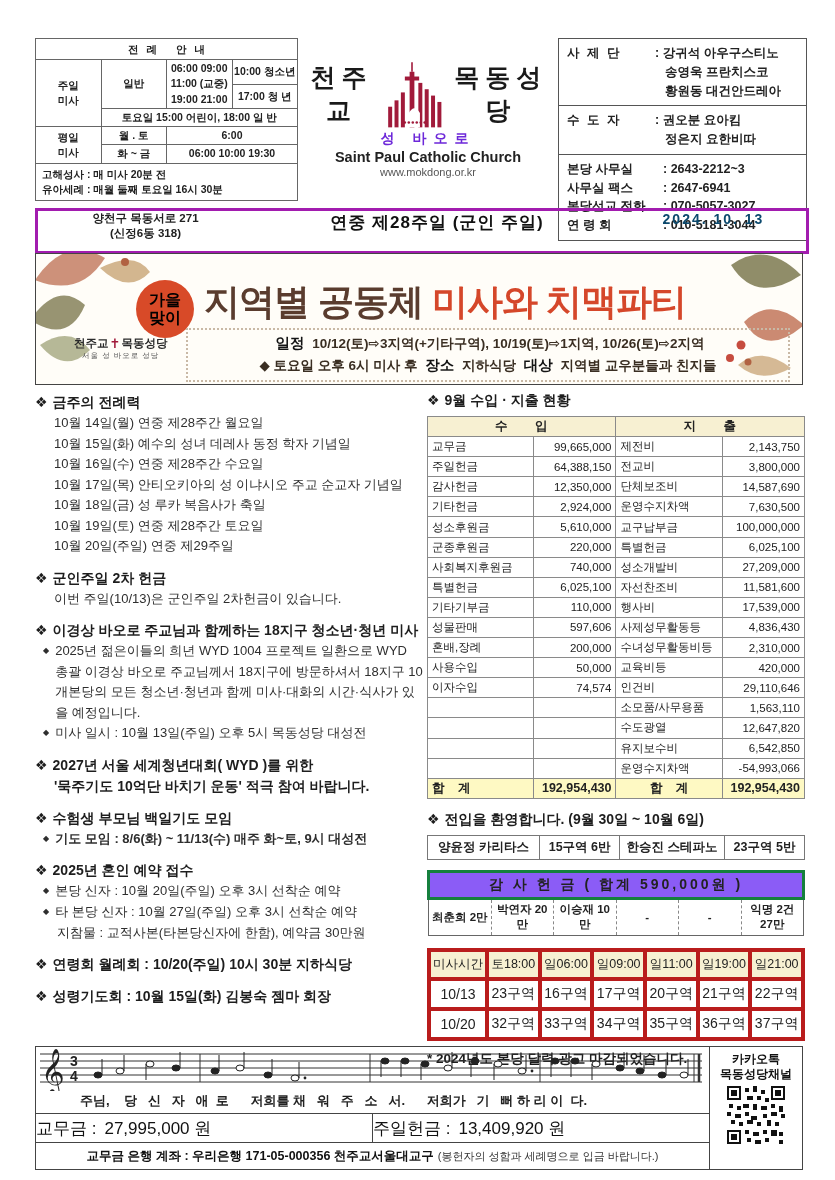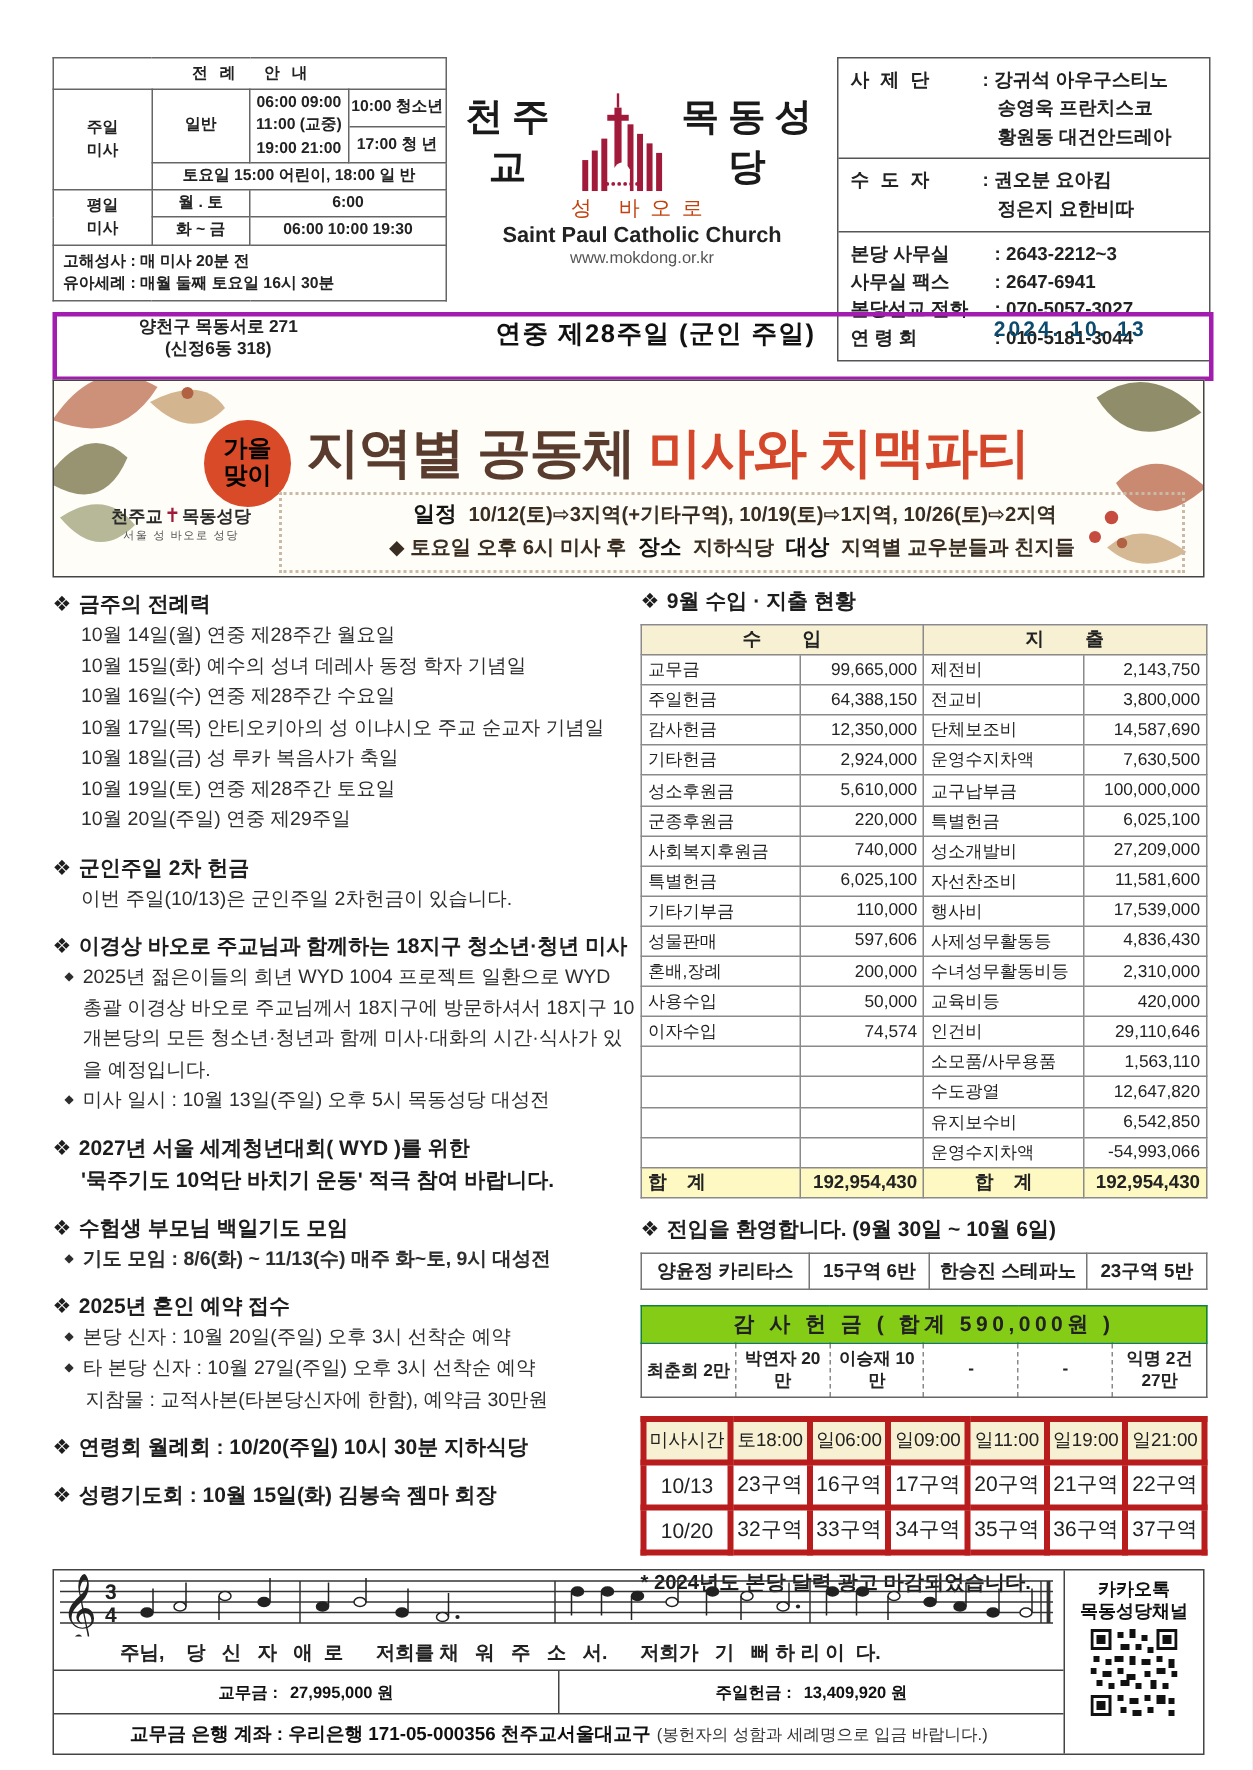--- a/index.html
+++ b/index.html
@@ -11,21 +11,21 @@
   .lit-table td{border:1px solid #666;font-size:10.5px;text-align:center;vertical-align:middle;
                 padding:1px 2px;color:#222;font-weight:bold;line-height:1.45;}
   .lit-title{font-size:13px;letter-spacing:8px;padding:3px 0 2px 8px !important;margin-top:43px;}
   .pre{white-space:pre-line;}
   .lit-right div{padding:4px 0;}
   .lit-right div+div{border-top:1px solid #666;}
   
   .logo-box{width:256px;text-align:center;}
   .logo-row{display:flex;align-items:center;justify-content:center;gap:2px;}
   .logo-kr{font-size:25px;font-weight:bold;color:#1a1a1a;letter-spacing:6px;}
-  .logo-sub{font-size:14px;font-weight:normal;letter-spacing:7px;color:#c2410c;margin-top:-6px;}
+  .logo-sub{font-size:14px;font-weight:bold;letter-spacing:7px;color:#6d28d9;margin-top:-6px;}
   .logo-eng{font-size:14.5px;font-weight:bold;color:#222;margin-top:1px;}
   .logo-url{font-size:11px;color:#555;margin-top:1px;}
   
   .contact{width:247px;border:1.5px solid #555;font-size:12.5px;color:#222;font-weight:bold;}
   .c-sec{padding:5px 8px;line-height:1.5;}
   .c-sec+.c-sec{border-top:1px solid #555;}
   .c-line{display:flex;}
   .c-lab{width:88px;letter-spacing:2px;flex:none;}
   .c-lab2{width:96px;flex:none;}
   .c-ind{padding-left:98px;}
@@ -67,36 +67,36 @@
   .r-head{font-size:14px;font-weight:bold;display:flex;gap:5px;margin-bottom:6px;color:#1d1d1d;}
   .fin{border-collapse:collapse;width:100%;table-layout:fixed;border:1.5px solid #555;}
   .fin th,.fin td{border:1px solid #8a8a8a;font-size:11.5px;padding:1px 4px;height:17.1px;}
   .fin th{background:#f7f0d2;font-size:12.5px;letter-spacing:1px;word-spacing:22px;}
   .fin .lbl{text-align:left;} .fin .val{text-align:right;}
   .fin .tot td{background:#fef9c3;font-weight:bold;font-size:12.5px;}
   .fin .tot .lbl{word-spacing:10px;}
   .wel{border-collapse:collapse;width:100%;table-layout:fixed;margin-top:4px;}
   .wel td{border:1px solid #777;font-size:12.5px;font-weight:bold;text-align:center;padding:3px 2px;}
   .thx{border-collapse:collapse;width:100%;table-layout:fixed;margin-top:10px;border:1px solid #666;}
-  .thx .t-title{background:#84cc16;font-size:14px;font-weight:bold;text-align:center;
-                letter-spacing:3px;padding:3px 0;border:1px solid #15803d;}
+  .thx .t-title{background:#8b5cf6;font-size:14px;font-weight:bold;text-align:center;
+                letter-spacing:3px;padding:3px 0;border:3px solid #15803d;}
   .thx td.cell{border:1px dashed #888;font-size:11.5px;font-weight:bold;text-align:center;padding:2.5px 1px;}
   .mst{border-collapse:collapse;width:100%;table-layout:fixed;margin-top:12px;}
   .mst td{border:4px solid #b91c1c;text-align:center;font-weight:normal;padding:4px 0;}
   .mst .mh{background:#f7f0d2;font-size:12.5px;}
   .mst .mc{font-size:14px;}
   .cal-note{font-size:13.5px;font-weight:bold;margin-top:9px;color:#1d1d1d;}
   
   .bottom{border:1.5px solid #444;display:flex;}
   .b-main{flex:1;display:flex;flex-direction:column;}
   .music-row{height:64px;border-bottom:1.5px solid #444;padding:2px 4px 0 4px;}
   .lyrics{font-size:13px;font-weight:bold;color:#222;white-space:pre;margin-top:-3px;padding-left:40px;}
   .amount-row{display:flex;height:28px;border-bottom:1.5px solid #444;}
-  .amount-cell{flex:1;display:flex;align-items:center;justify-content:center;font-size:11px;
-               font-weight:bold;color:#111;gap:8px;}
+  .amount-cell{flex:1;display:flex;align-items:center;font-size:17px;
+               font-weight:normal;color:#111;gap:8px;}
   .amount-cell+.amount-cell{border-left:1.5px solid #444;}
   .bank-row{flex:1;display:flex;align-items:center;justify-content:center;font-size:12.5px;
             font-weight:bold;color:#111;gap:4px;white-space:nowrap;}
   .bank-note{font-size:11px;font-weight:normal;color:#333;}
   .b-kakao{width:92px;border-left:1.5px solid #444;display:flex;flex-direction:column;
            align-items:center;justify-content:flex-start;padding-top:5px;}
   .kakao-t{font-size:12px;font-weight:bold;color:#111;line-height:1.25;text-align:center;}
 </style>
 </head>
 <body>

